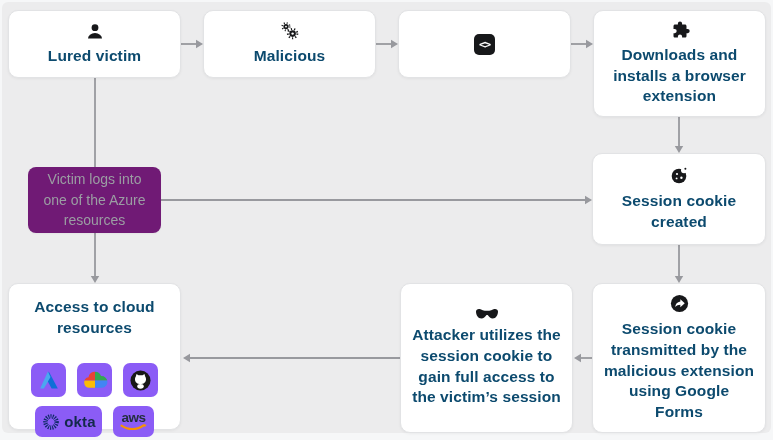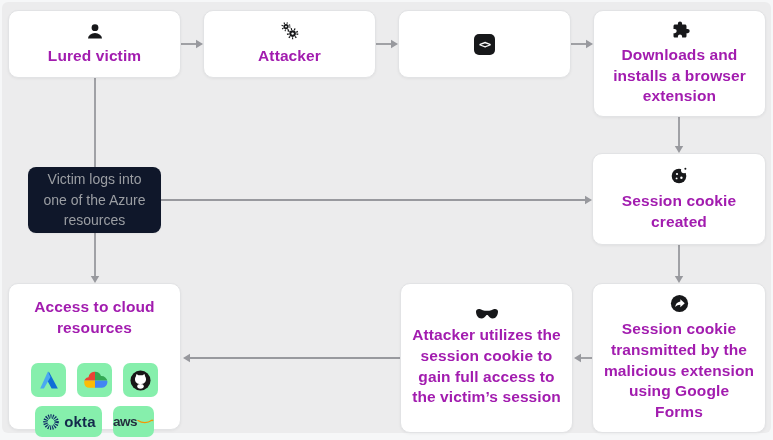--- a/index.html
+++ b/index.html
@@ -17,42 +17,42 @@
   .edges polygon{fill:#98999e;}
 
   .node{
     position:absolute;z-index:2;box-sizing:border-box;
     background:#ffffff;border:1px solid #e2e3e5;border-radius:10px;
     box-shadow:0 1px 3px rgba(0,0,0,.05);
     display:flex;flex-direction:column;align-items:center;justify-content:center;
     gap:5px;text-align:center;padding:8px 10px;
   }
   .nlabel{
-    font-size:15.5px;font-weight:bold;color:#a21caf;line-height:1.33;letter-spacing:.1px;
+    font-size:15.5px;font-weight:bold;color:#0c4a6e;line-height:1.33;letter-spacing:.1px;
   }
   .elabel{
     position:absolute;z-index:3;box-sizing:border-box;
-    background:#0f172a;border-radius:8px;
+    background:#701a75;border-radius:8px;
     display:flex;align-items:center;justify-content:center;text-align:center;
     color:#9b9ea3;font-size:14px;line-height:1.48;padding:6px 8px;
     box-shadow:0 1px 2px rgba(0,0,0,.04);
   }
   .icon{display:flex;align-items:center;justify-content:center;}
   .code-chip{
     width:21px;height:21px;background:#17181a;border-radius:5px;color:#fff;
     display:flex;align-items:center;justify-content:center;
     font-size:11px;font-weight:bold;letter-spacing:-1px;
     font-family:"DejaVu Sans Mono",monospace;
   }
   .tiles{display:flex;flex-direction:column;gap:9px;align-items:center;margin-top:9px;}
   .trow{display:flex;gap:11px;}
-  .tile{background:#86efac;border-radius:7px;display:flex;align-items:center;justify-content:center;}
+  .tile{background:#8b5cf6;border-radius:7px;display:flex;align-items:center;justify-content:center;}
   .tile.sq{width:35px;height:34px;}
   .tile.okta{width:67px;height:31px;gap:3px;}
-  .tile.aws{width:41px;height:31px;flex-direction:row;justify-content:center;}
+  .tile.aws{width:41px;height:31px;flex-direction:column;justify-content:center;}
   .okta-word{font-size:15px;font-weight:bold;color:#13294b;letter-spacing:.2px;}
   .aws-word{font-size:13.5px;font-weight:bold;color:#232f3e;letter-spacing:-.5px;line-height:1;}
   .cloud-node{justify-content:flex-start;padding-top:13px;gap:16px;}
 </style>
 </head>
 <body>
 
 <div class="canvas">
   <div class="bg"></div>
 
@@ -109,21 +109,21 @@
     <span class="icon">
       <svg width="22" height="20" viewBox="0 0 22 20">
         <circle cx="7" cy="5.6" r="2.6" fill="#17181a"></circle>
         <circle cx="7" cy="5.6" r="3.7" fill="none" stroke="#17181a" stroke-width="1.7" stroke-dasharray="1 1.95"></circle>
         <circle cx="7" cy="5.6" r=".9" fill="#fff"></circle>
         <circle cx="13.6" cy="12.6" r="3.3" fill="#17181a"></circle>
         <circle cx="13.6" cy="12.6" r="4.7" fill="none" stroke="#17181a" stroke-width="2" stroke-dasharray="1.2 2.1"></circle>
         <circle cx="13.6" cy="12.6" r="1.2" fill="#fff"></circle>
       </svg>
     </span>
-    <div class="nlabel">Attacker</div>
+    <div class="nlabel">Malicious</div>
   </div>
 
   <div class="node" style="left:398px;top:10px;width:173px;height:68px">
     <span class="icon code-chip">&lt;&gt;</span>
   </div>
 
   <div class="node" style="left:593px;top:10px;width:173px;height:107px">
     <span class="icon">
       <svg width="20" height="20" viewBox="0 0 20 20">
           <path fill="#17181a" d="M17.6 9h-1.1V6.2c0-.9-.7-1.6-1.6-1.6h-2.8V3.5a2.1 2.1 0 1 0-4.2 0v1.1H5.1c-.9 0-1.6.7-1.6 1.6V9h1.1a2.1 2.1 0 1 1 0 4.2H3.5v2.8c0 .9.7 1.6 1.6 1.6h2.8v-1.1a2.1 2.1 0 1 1 4.2 0v1.1h2.8c.9 0 1.6-.7 1.6-1.6v-2.8h1.1a2.1 2.1 0 1 0 0-4.2z"></path>

